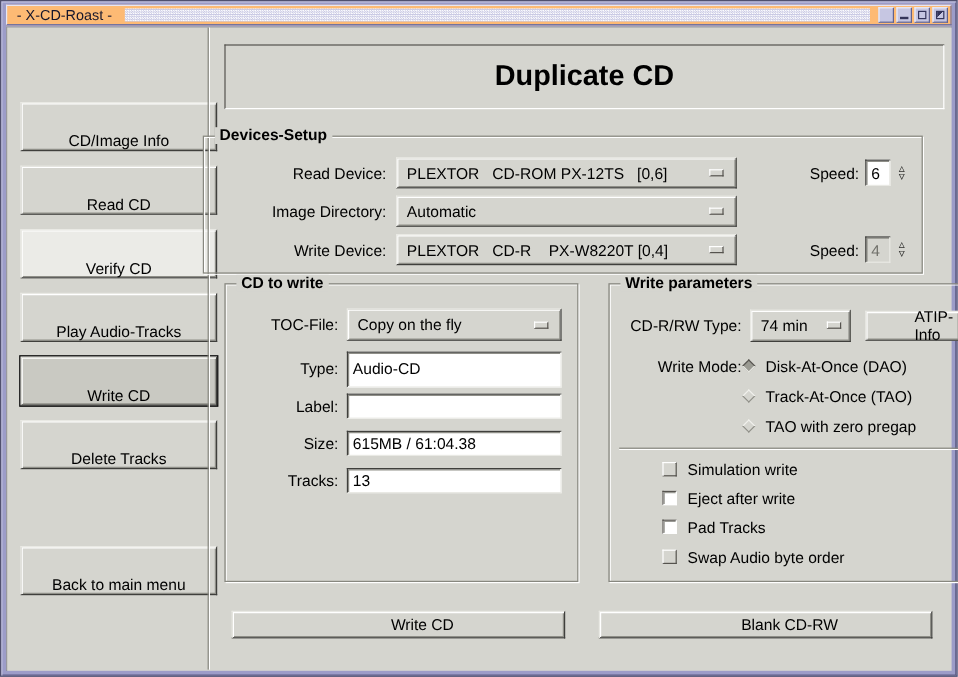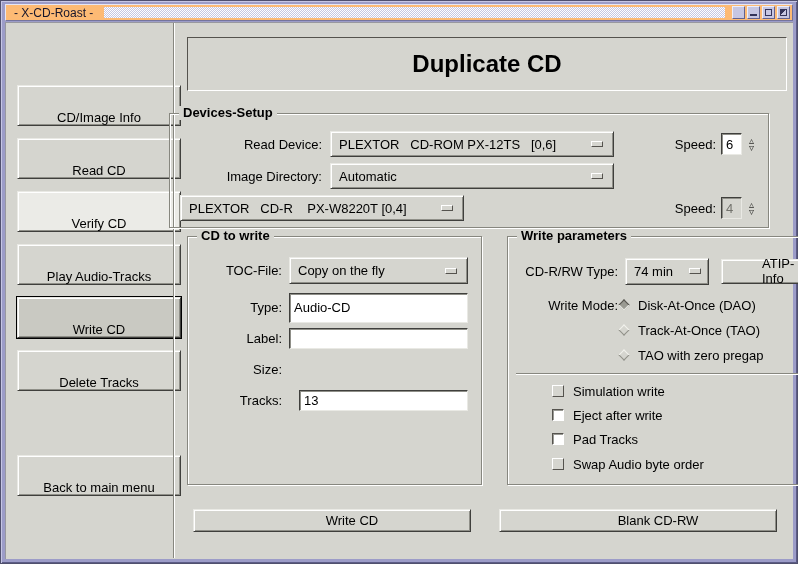--- a/index.html
+++ b/index.html
@@ -158,20 +158,21 @@
 
       <div class="row" style="left:10px; right:10px; top:49px; height:26px">
         <span class="lbl" style="width:142px; margin-right:8px">Image Directory:</span>
         <div class="optmenu raised" style="width:284px; height:26px">
           <span class="opt-text">Automatic</span>
           <span class="opt-ind"></span>
         </div>
       </div>
 
       <div class="row" style="left:10px; right:10px; top:81px; height:26px">
+        <span class="lbl" style="width:142px; margin-right:8px">Write Device:</span>
         <div class="optmenu raised" style="width:284px; height:26px">
           <span class="opt-text">PLEXTOR   CD-R    PX-W8220T [0,4]</span>
           <span class="opt-ind"></span>
         </div>
         <span class="lbl" style="margin-left:auto; margin-right:5px">Speed:</span>
         <div class="entry disabled" style="width:21px; height:22px">
             <span>4</span>
           </div>
         <div class="spin">
             <span>▵</span>
@@ -200,24 +201,27 @@
 
       <div class="row" style="left:10px; right:13px; top:91px; height:21px">
         <span class="lbl" style="width:84px; margin-right:7px">Label:</span>
         <div class="entry" style="flex:1; height:21px">
             <span></span>
           </div>
       </div>
 
       <div class="row" style="left:10px; right:13px; top:122px; height:21px">
         <span class="lbl" style="width:84px; margin-right:7px">Size:</span>
+        <div class="entry" style="flex:1; height:21px">
+            <span>615MB / 61:04.38</span>
+          </div>
       </div>
 
       <div class="row" style="left:10px; right:13px; top:153px; height:21px">
-        <span class="lbl" style="width:84px; margin-right:17px">Tracks:</span>
+        <span class="lbl" style="width:84px; margin-right:7px">Tracks:</span>
         <div class="entry" style="flex:1; height:21px">
             <span>13</span>
           </div>
       </div>
     </div>
 
     <div class="frame" style="left:502px; top:214px; width:348px; height:249px">
       <span class="legend">Write parameters</span>
 
       <div class="row" style="left:8px; right:8px; top:20px; height:28px">

